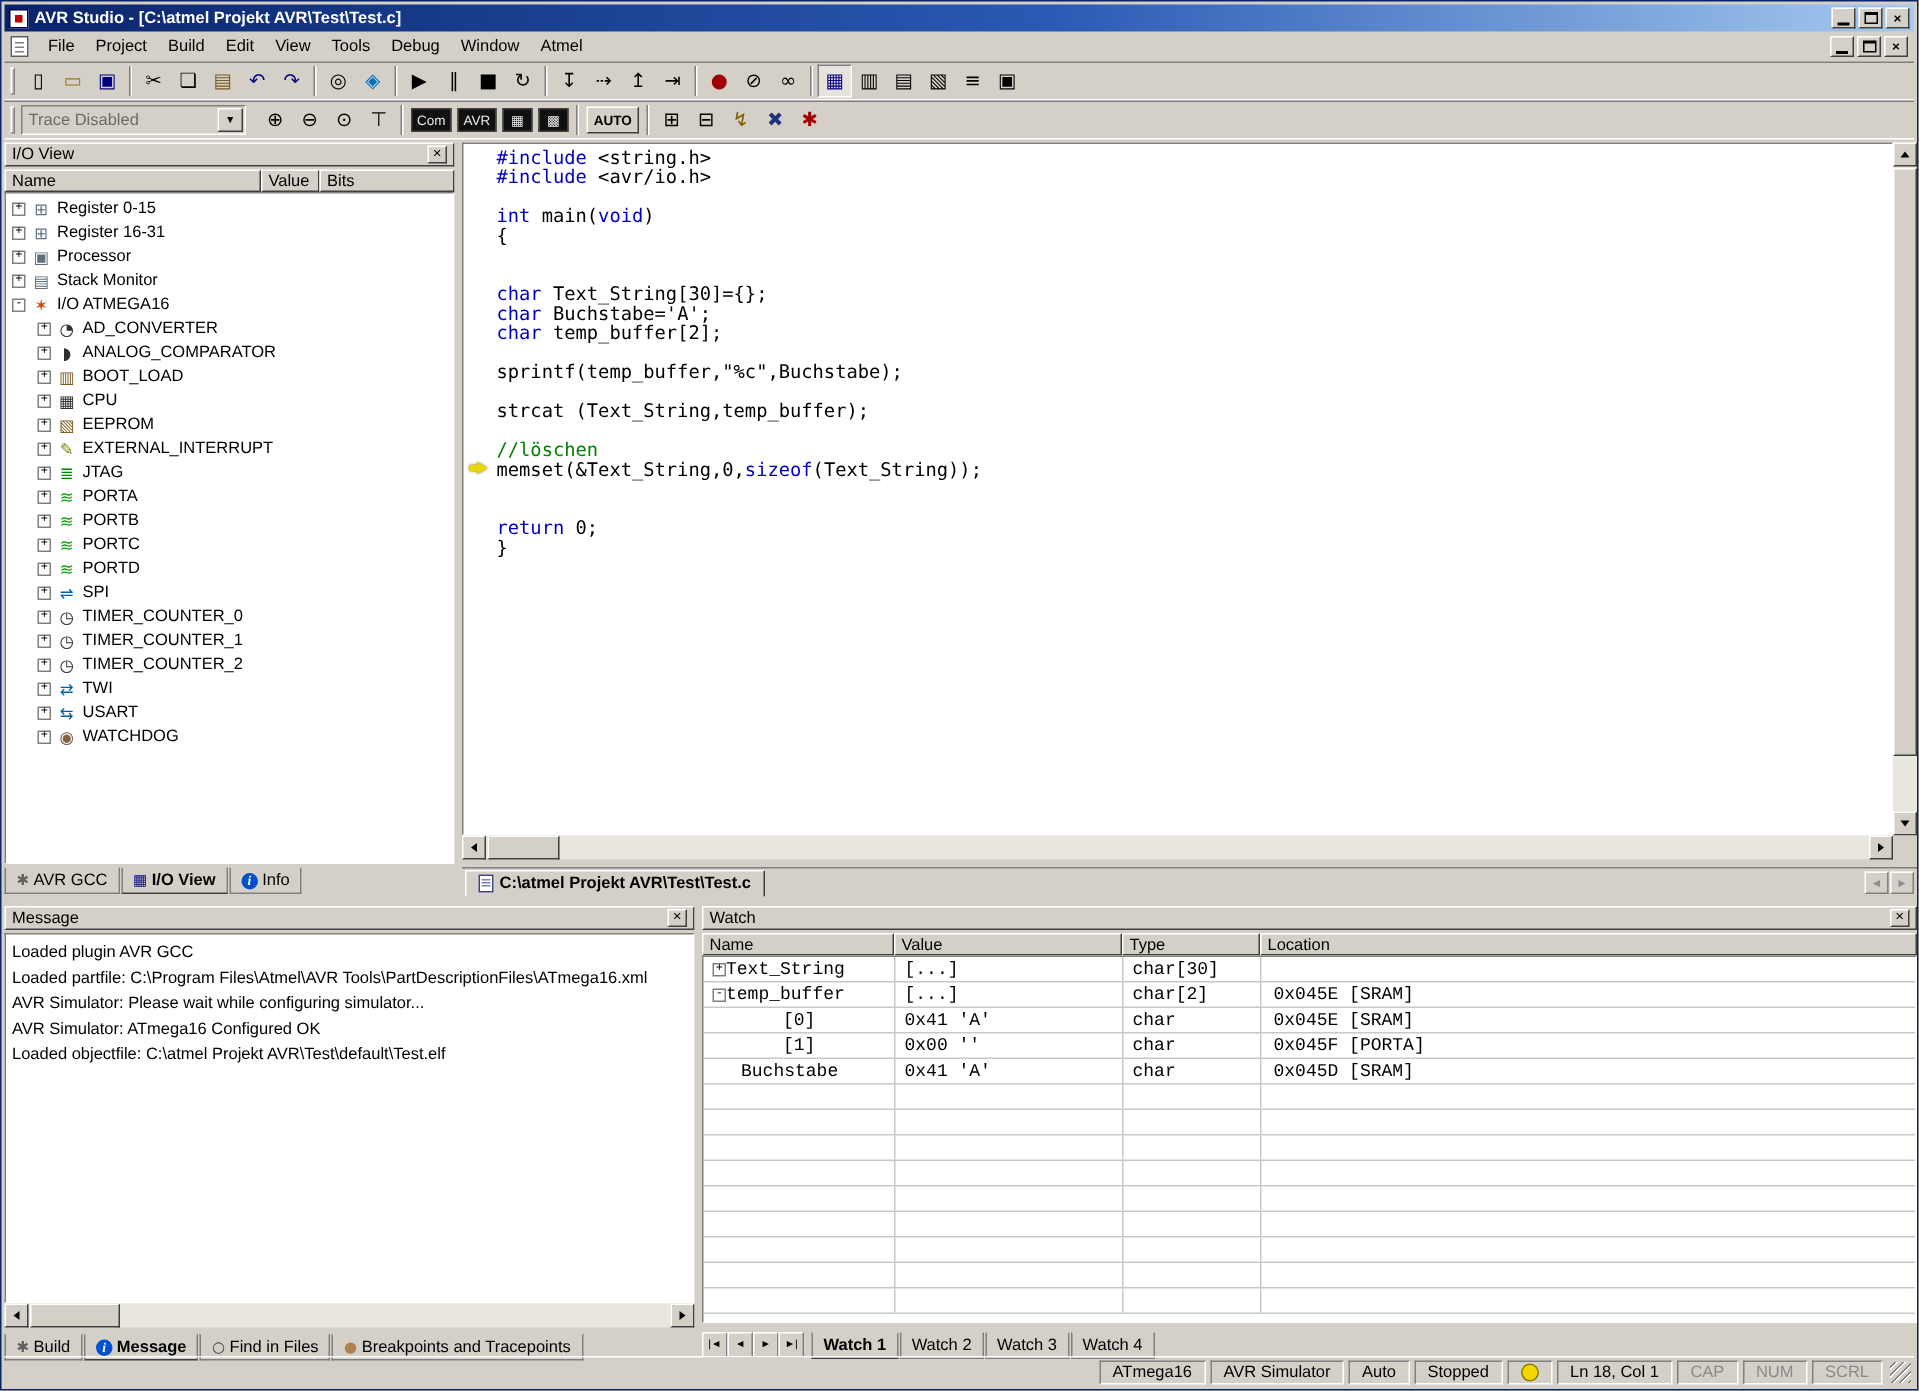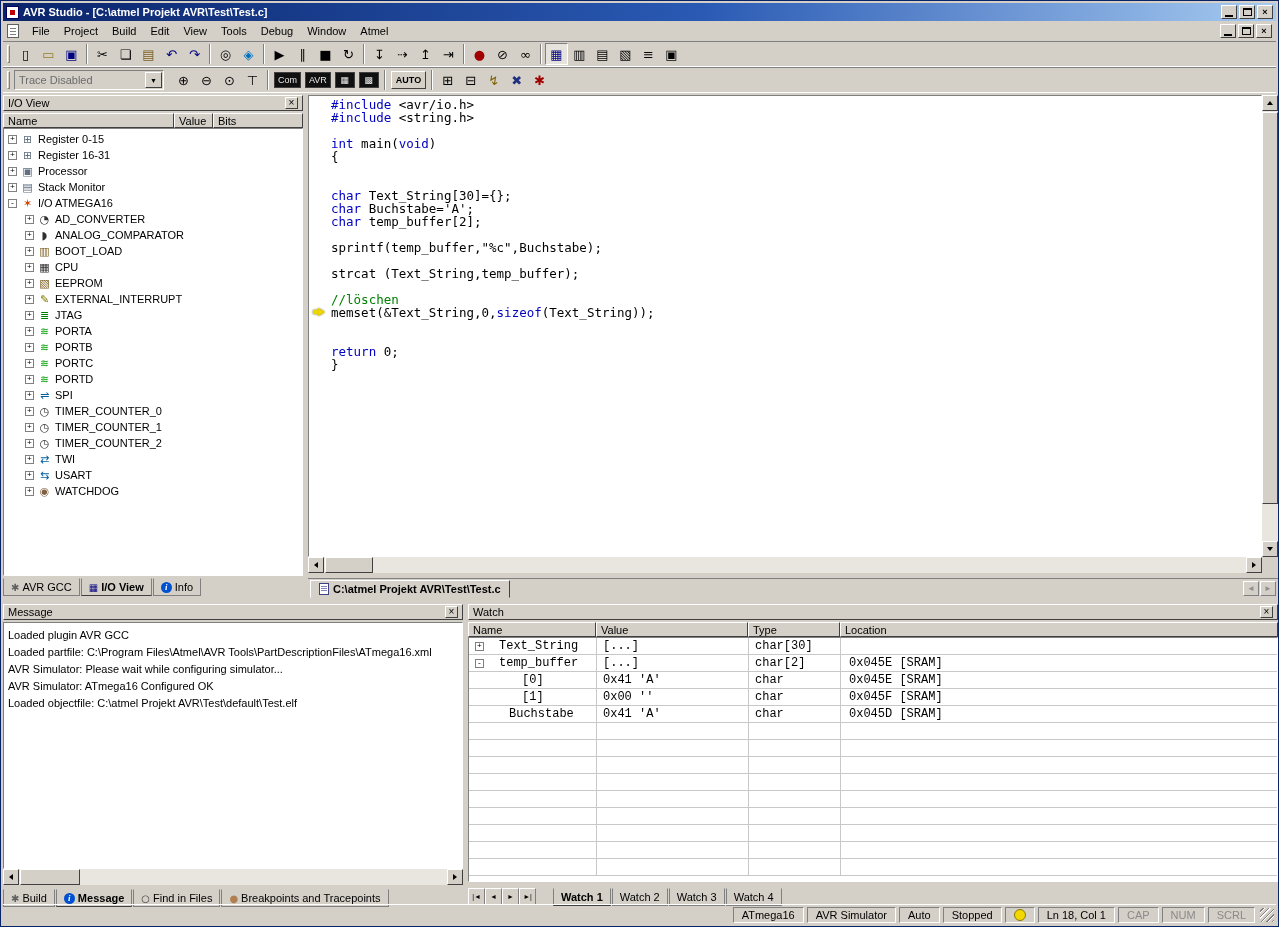--- a/index.html
+++ b/index.html
@@ -129,23 +129,23 @@
      border:1px solid;border-color:#808080 #fff #fff #808080;overflow:hidden}
   .watch-row{display:flex;height:17px;border-bottom:1px solid #c8c8c8}
   .wcell{border-right:1px solid #c8c8c8;display:flex;align-items:center;white-space:nowrap;overflow:hidden;
      font-family:"Liberation Mono",monospace;font-size:12px}
   .wc-name{width:128px;padding-left:6px;flex:none}
   .wc-value{width:152px;padding-left:6px;flex:none}
   .wc-type{width:92px;padding-left:6px;flex:none}
   .wc-loc{flex:1;padding-left:8px;border-right:none}
   .wspacer19{display:inline-block;width:19px;flex:none}
   .wspacer47{display:inline-block;width:47px;flex:none}
-  .wname{margin-left:15px}
+  .wname{margin-left:0}
   .watch-tabs{position:absolute;left:0;bottom:0;right:0;height:23px;display:flex;align-items:flex-start;
-     padding-top:3px;gap:13px}
+     padding-top:3px;gap:1px}
   .watch-nav{display:flex;gap:0;margin-right:4px}
   .watch-nav .nav-b{width:17px;height:17px;display:flex;align-items:center;justify-content:center;
      font-size:7px;background:#d4d0c8;border:1px solid;border-color:#fff #808080 #808080 #fff}
   
   .statusbar{position:absolute;left:2px;bottom:2px;right:2px;height:20px;display:flex;align-items:center;
      gap:3px;padding:0 2px;border-top:1px solid #fff}
   .sb-cell{height:16px;display:flex;align-items:center;justify-content:center;padding:0 8px;
      border:1px solid;border-color:#808080 #fff #fff #808080}
   .sb-cell.dim{color:#8a8a8a}
   .status-dot{width:12px;height:12px;border-radius:50%;background:#f2d800;border:1px solid #8a7a00}
@@ -479,22 +479,22 @@
           <span class="info-badge">i</span>
           <span>Info</span>
         </span>
       </div>
   </div>
 
   <div class="vsplit"></div>
 
   <div class="editor">
     <div class="code-area">
+        <div class="code-line"><span class="tk-k">#include</span><span class="tk-p"> &lt;string.h&gt;</span></div>
         <div class="code-line"><span class="tk-k">#include</span><span class="tk-p"> &lt;avr/io.h&gt;</span></div>
-        <div class="code-line"><span class="tk-k">#include</span><span class="tk-p"> &lt;string.h&gt;</span></div>
         <div class="code-line"><span class="tk-p">&nbsp;</span></div>
         <div class="code-line"><span class="tk-k">int</span><span class="tk-p"> main(</span><span class="tk-k">void</span><span class="tk-p">)</span></div>
         <div class="code-line"><span class="tk-p">{</span></div>
         <div class="code-line"><span class="tk-p">&nbsp;</span></div>
         <div class="code-line"><span class="tk-p">&nbsp;</span></div>
         <div class="code-line"><span class="tk-k">char</span><span class="tk-p"> Text_String[30]={};</span></div>
         <div class="code-line"><span class="tk-k">char</span><span class="tk-p"> Buchstabe='A';</span></div>
         <div class="code-line"><span class="tk-k">char</span><span class="tk-p"> temp_buffer[2];</span></div>
         <div class="code-line"><span class="tk-p">&nbsp;</span></div>
         <div class="code-line"><span class="tk-p">sprintf(temp_buffer,"%c",Buchstabe);</span></div>
@@ -628,21 +628,21 @@
           <span class="wcell wc-type">char</span>
           <span class="wcell wc-loc">0x045E [SRAM]</span>
         </div>
         <div class="watch-row">
           <span class="wcell wc-name">
             <span class="wspacer47"></span>
             <span class="wname" style="margin-left: 0px;">[1]</span>
           </span>
           <span class="wcell wc-value">0x00 ''</span>
           <span class="wcell wc-type">char</span>
-          <span class="wcell wc-loc">0x045F [SRAM]</span>
+          <span class="wcell wc-loc">0x045F [PORTA]</span>
         </div>
         <div class="watch-row">
           <span class="wcell wc-name">
             <span class="wspacer19"></span>
             <span class="wname">Buchstabe</span>
           </span>
           <span class="wcell wc-value">0x41 'A'</span>
           <span class="wcell wc-type">char</span>
           <span class="wcell wc-loc">0x045D [SRAM]</span>
         </div>

